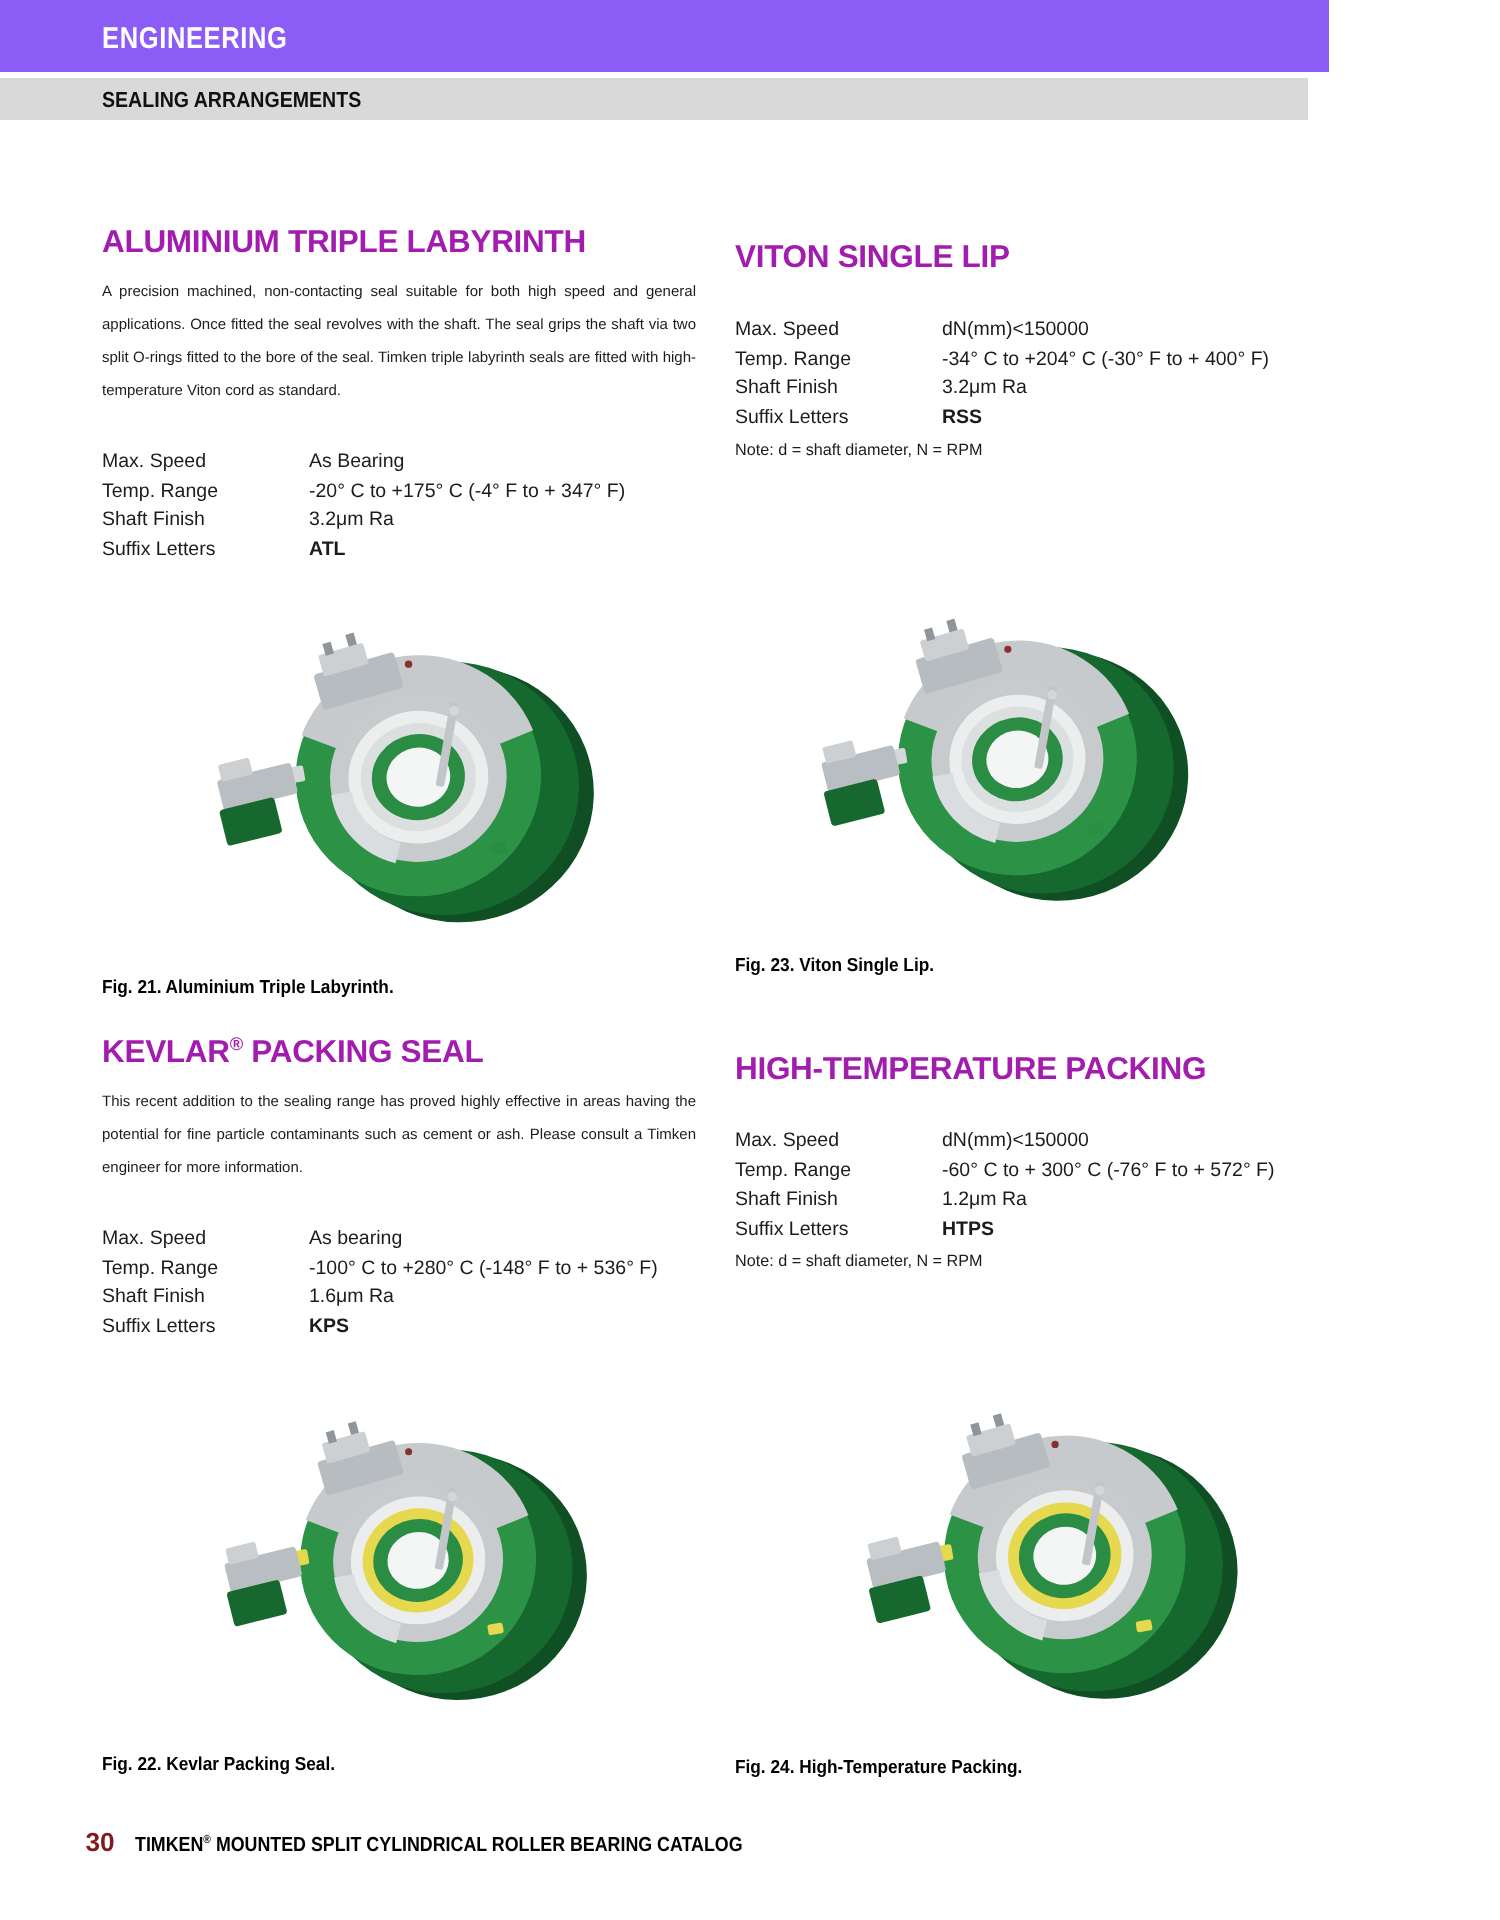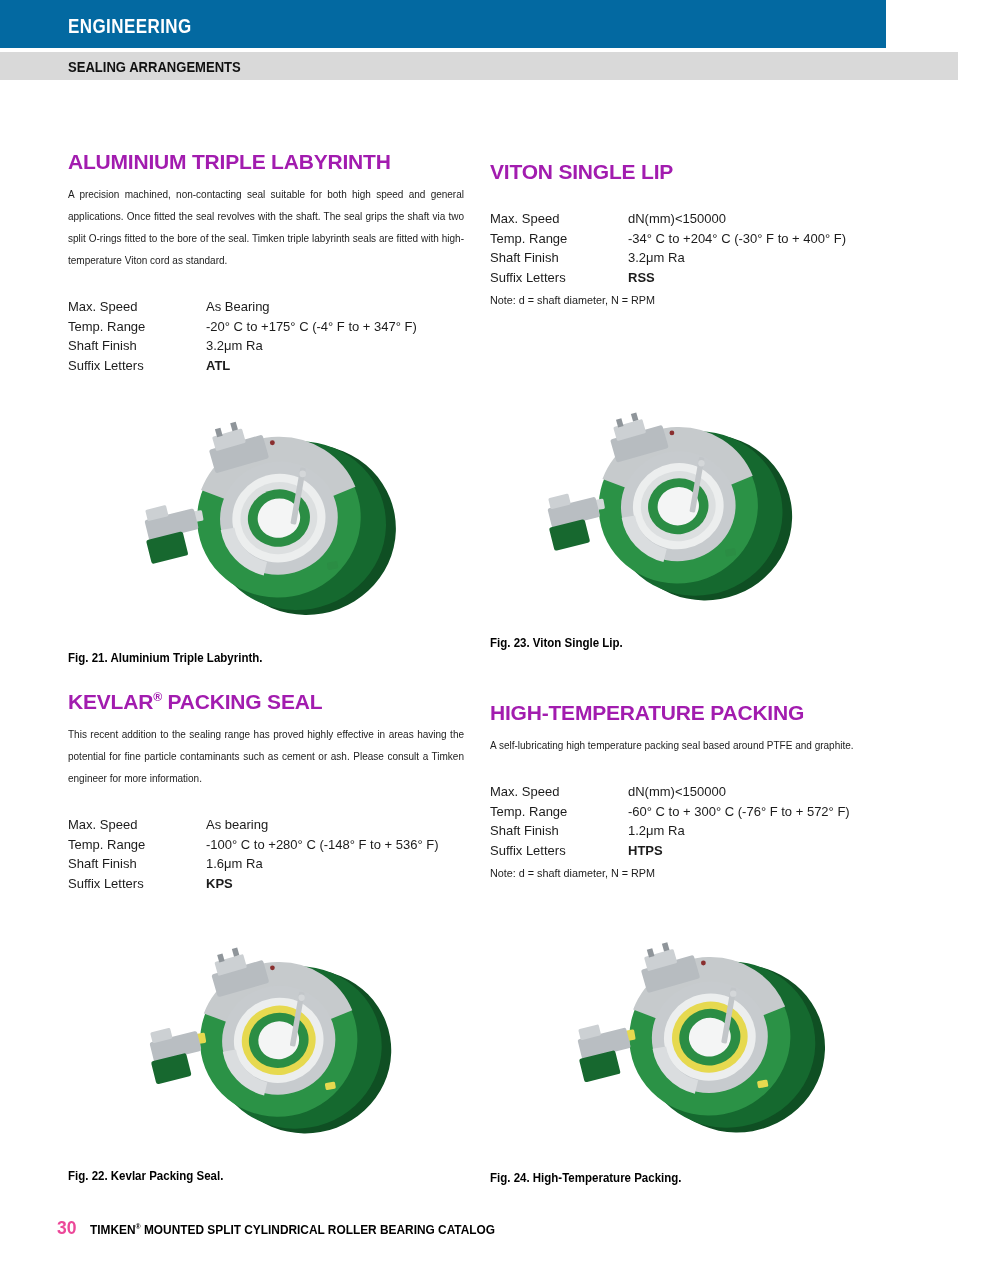--- a/index.html
+++ b/index.html
@@ -5,27 +5,27 @@
   * { margin:0; padding:0; box-sizing:border-box; }
   html,body {
     width:1000px; height:1280px;
     background:#ffffff;
     font-family:"Liberation Sans", sans-serif;
     color:#1c1c1c;
     position:relative;
     overflow:hidden;
   }
   
-  .header-bar { position:absolute; left:0; top:0; width:886px; height:48px; background:#0369a1; }
+  .header-bar { position:absolute; left:0; top:0; width:886px; height:48px; background:#8b5cf6; }
   .header-title {
     position:absolute; left:68px; top:15px; color:#ffffff;
     font-weight:bold; font-size:20px; letter-spacing:.5px;
     transform:scaleX(.85); transform-origin:0 0; white-space:nowrap;
   }
-  .subheader-bar { position:absolute; left:0; top:52px; width:958px; height:28px; background:#d9d9d9; }
+  .subheader-bar { position:absolute; left:0; top:52px; width:872px; height:28px; background:#d9d9d9; }
   .subheader-title {
     position:absolute; left:68px; top:7px; color:#111;
     font-weight:bold; font-size:14.5px;
     transform:scaleX(.9); transform-origin:0 0; white-space:nowrap;
   }
   
   .section { position:absolute; width:396px; }
   #sec-atl { left:68px;  top:150px; }
   #sec-vsl { left:490px; top:160px; }
   #sec-kps { left:68px;  top:690px; }
@@ -50,21 +50,21 @@
   #cap-22 { left:68px;  top:1169px; }
   #cap-24 { left:490px; top:1171px; }
   
   .illus { position:absolute; }
   #illus-21 { left:143px; top:404px; width:262px; height:238px; }
   #illus-23 { left:546px; top:396px; width:255px; height:230px; }
   #illus-22 { left:148px; top:926px; width:252px; height:238px; --ring-accent:#e6d94f; --tab-accent:#e6d94f; }
   #illus-24 { left:576px; top:922px; width:258px; height:240px; --ring-accent:#e6d94f; --tab-accent:#e6d94f; }
   
   .footer { position:absolute; left:57px; top:1218px; display:flex; align-items:baseline; }
-  .footer .pagenum { font-size:17.5px; font-weight:bold; color:#ec4899; margin-right:14px; }
+  .footer .pagenum { font-size:17.5px; font-weight:bold; color:#7f1d1d; margin-right:14px; }
   .footer .booktitle {
     font-size:13.5px; font-weight:bold; color:#000;
     transform:scaleX(.88); transform-origin:0 0; white-space:nowrap;
   }
   sup { font-size:58%; vertical-align:super; line-height:0; }
 </style>
 </head>
 <body>
 
 <svg width="0" height="0" style="position:absolute" aria-hidden="true">
@@ -173,21 +173,20 @@
     </div>
     <div class="spec-row">
       <span class="spec-label">Suffix Letters</span>
       <span class="spec-value strong">KPS</span>
     </div>
   </div>
 </div>
 
 <div class="section" id="sec-htp">
   <h2>HIGH-TEMPERATURE PACKING</h2>
-  <p class="desc">A self-lubricating high temperature packing seal based around PTFE and graphite.</p>
   <div class="specs">
     <div class="spec-row">
       <span class="spec-label">Max. Speed</span>
       <span class="spec-value">dN(mm)&lt;150000</span>
     </div>
     <div class="spec-row">
       <span class="spec-label">Temp. Range</span>
       <span class="spec-value">-60° C to + 300° C (-76° F to + 572° F)</span>
     </div>
     <div class="spec-row">

